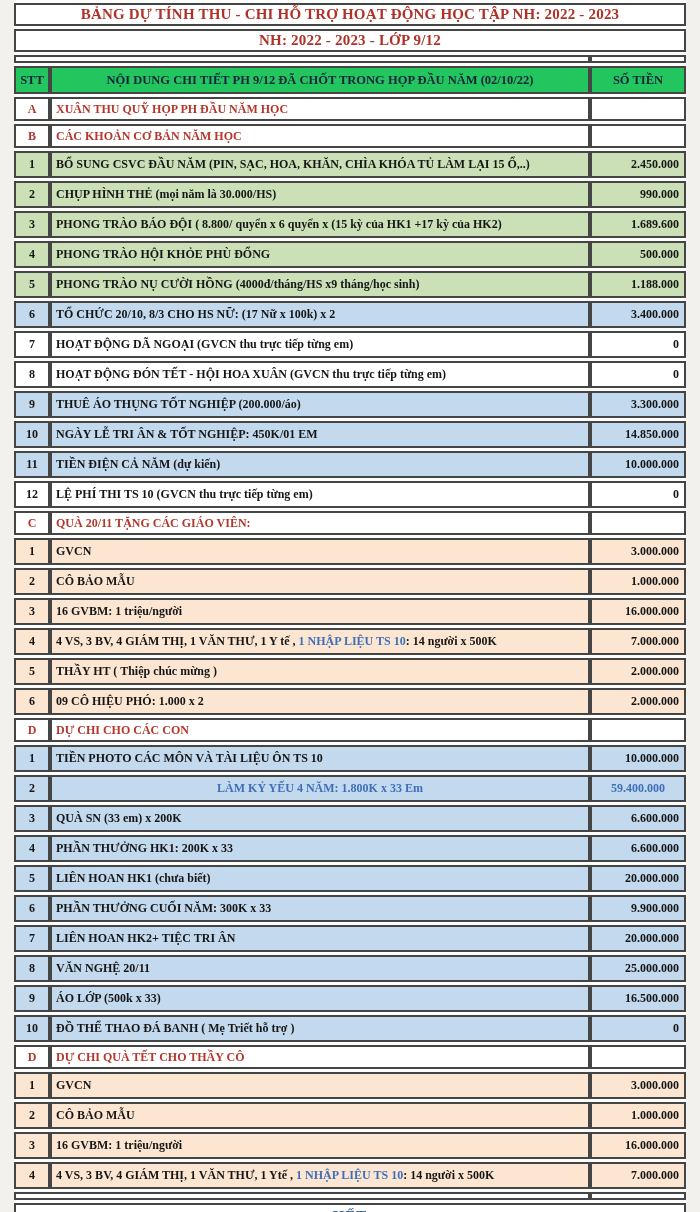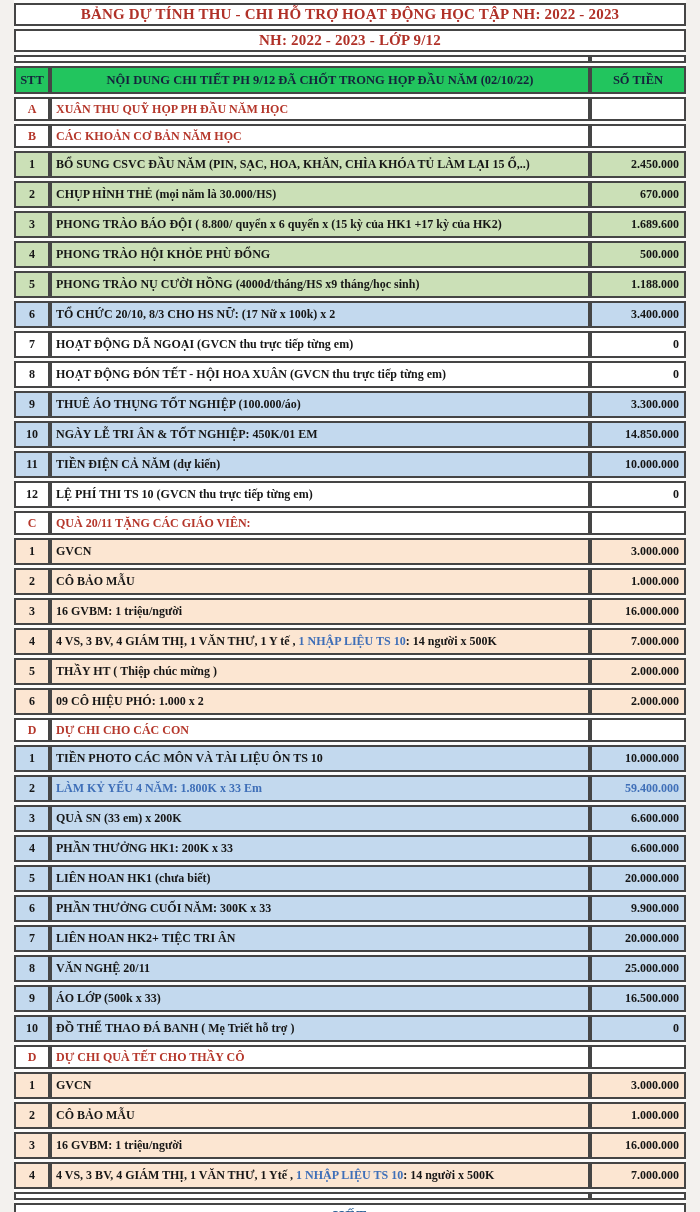--- a/index.html
+++ b/index.html
@@ -47,21 +47,21 @@
   .stt{text-align:center;}
   .content{padding:0 4px;text-align:left;}
   .amount{padding:4px 5px;text-align:right;}
   .foot td{
     height:27px;text-align:center;
     font-size:15px;color:#2f6398;
     letter-spacing:1px;
   }
   .tc-black{color:#161616;}
   .tc-red{color:#b5372b;}
-  .tc-blue{color:#3f6fb8;}
+  .tc-blue{color:#3f6fb8;text-align:center;}
   .hl{color:#3f6fb8;}
   .bg-green td{background:#cbe0b7;}
   .bg-blue td{background:#c3d9ee;}
   .bg-peach td{background:#fce6d2;}
   .bg-white td{background:#ffffff;}
   .bg-total td{background:#e9f1de;}
 </style>
 </head>
 <body>
 
@@ -100,21 +100,21 @@
     <td class="amount tc-black"></td>
   </tr>
       <tr class="bg-green">
     <td class="stt tc-black">1</td>
     <td class="content tc-black"><span class="pre">BỔ SUNG CSVC ĐẦU NĂM (PIN, SẠC, HOA, KHĂN, CHÌA KHÓA TỦ LÀM LẠI 15 Ổ,..)</span><span class="hl"></span><span class="post"></span></td>
     <td class="amount tc-black">2.450.000</td>
   </tr>
       <tr class="bg-green">
     <td class="stt tc-black">2</td>
     <td class="content tc-black"><span class="pre">CHỤP HÌNH THẺ (mọi năm là 30.000/HS)</span><span class="hl"></span><span class="post"></span></td>
-    <td class="amount tc-black">670.000</td>
+    <td class="amount tc-black">990.000</td>
   </tr>
       <tr class="bg-green">
     <td class="stt tc-black">3</td>
     <td class="content tc-black"><span class="pre">PHONG TRÀO BÁO ĐỘI  ( 8.800/ quyển x 6 quyển x (15 kỳ của HK1 +17 kỳ của HK2)</span><span class="hl"></span><span class="post"></span></td>
     <td class="amount tc-black">1.689.600</td>
   </tr>
       <tr class="bg-green">
     <td class="stt tc-black">4</td>
     <td class="content tc-black"><span class="pre">PHONG TRÀO HỘI KHỎE PHÙ ĐỔNG</span><span class="hl"></span><span class="post"></span></td>
     <td class="amount tc-black">500.000</td>
@@ -134,21 +134,21 @@
     <td class="content tc-black"><span class="pre">HOẠT ĐỘNG DÃ NGOẠI (GVCN thu trực tiếp từng em)</span><span class="hl"></span><span class="post"></span></td>
     <td class="amount tc-black">0</td>
   </tr>
       <tr class="bg-white">
     <td class="stt tc-black">8</td>
     <td class="content tc-black"><span class="pre">HOẠT ĐỘNG ĐÓN TẾT - HỘI HOA XUÂN (GVCN thu trực tiếp từng em)</span><span class="hl"></span><span class="post"></span></td>
     <td class="amount tc-black">0</td>
   </tr>
       <tr class="bg-blue">
     <td class="stt tc-black">9</td>
-    <td class="content tc-black"><span class="pre">THUÊ ÁO THỤNG TỐT NGHIỆP (100.000/áo)</span><span class="hl"></span><span class="post"></span></td>
+    <td class="content tc-black"><span class="pre">THUÊ ÁO THỤNG TỐT NGHIỆP (200.000/áo)</span><span class="hl"></span><span class="post"></span></td>
     <td class="amount tc-black">3.300.000</td>
   </tr>
       <tr class="bg-blue">
     <td class="stt tc-black">10</td>
     <td class="content tc-black"><span class="pre">NGÀY LỄ TRI ÂN &amp; TỐT NGHIỆP: 450K/01 EM</span><span class="hl"></span><span class="post"></span></td>
     <td class="amount tc-black">14.850.000</td>
   </tr>
       <tr class="bg-blue">
     <td class="stt tc-black">11</td>
     <td class="content tc-black"><span class="pre">TIỀN ĐIỆN CẢ NĂM (dự kiến)</span><span class="hl"></span><span class="post"></span></td>

